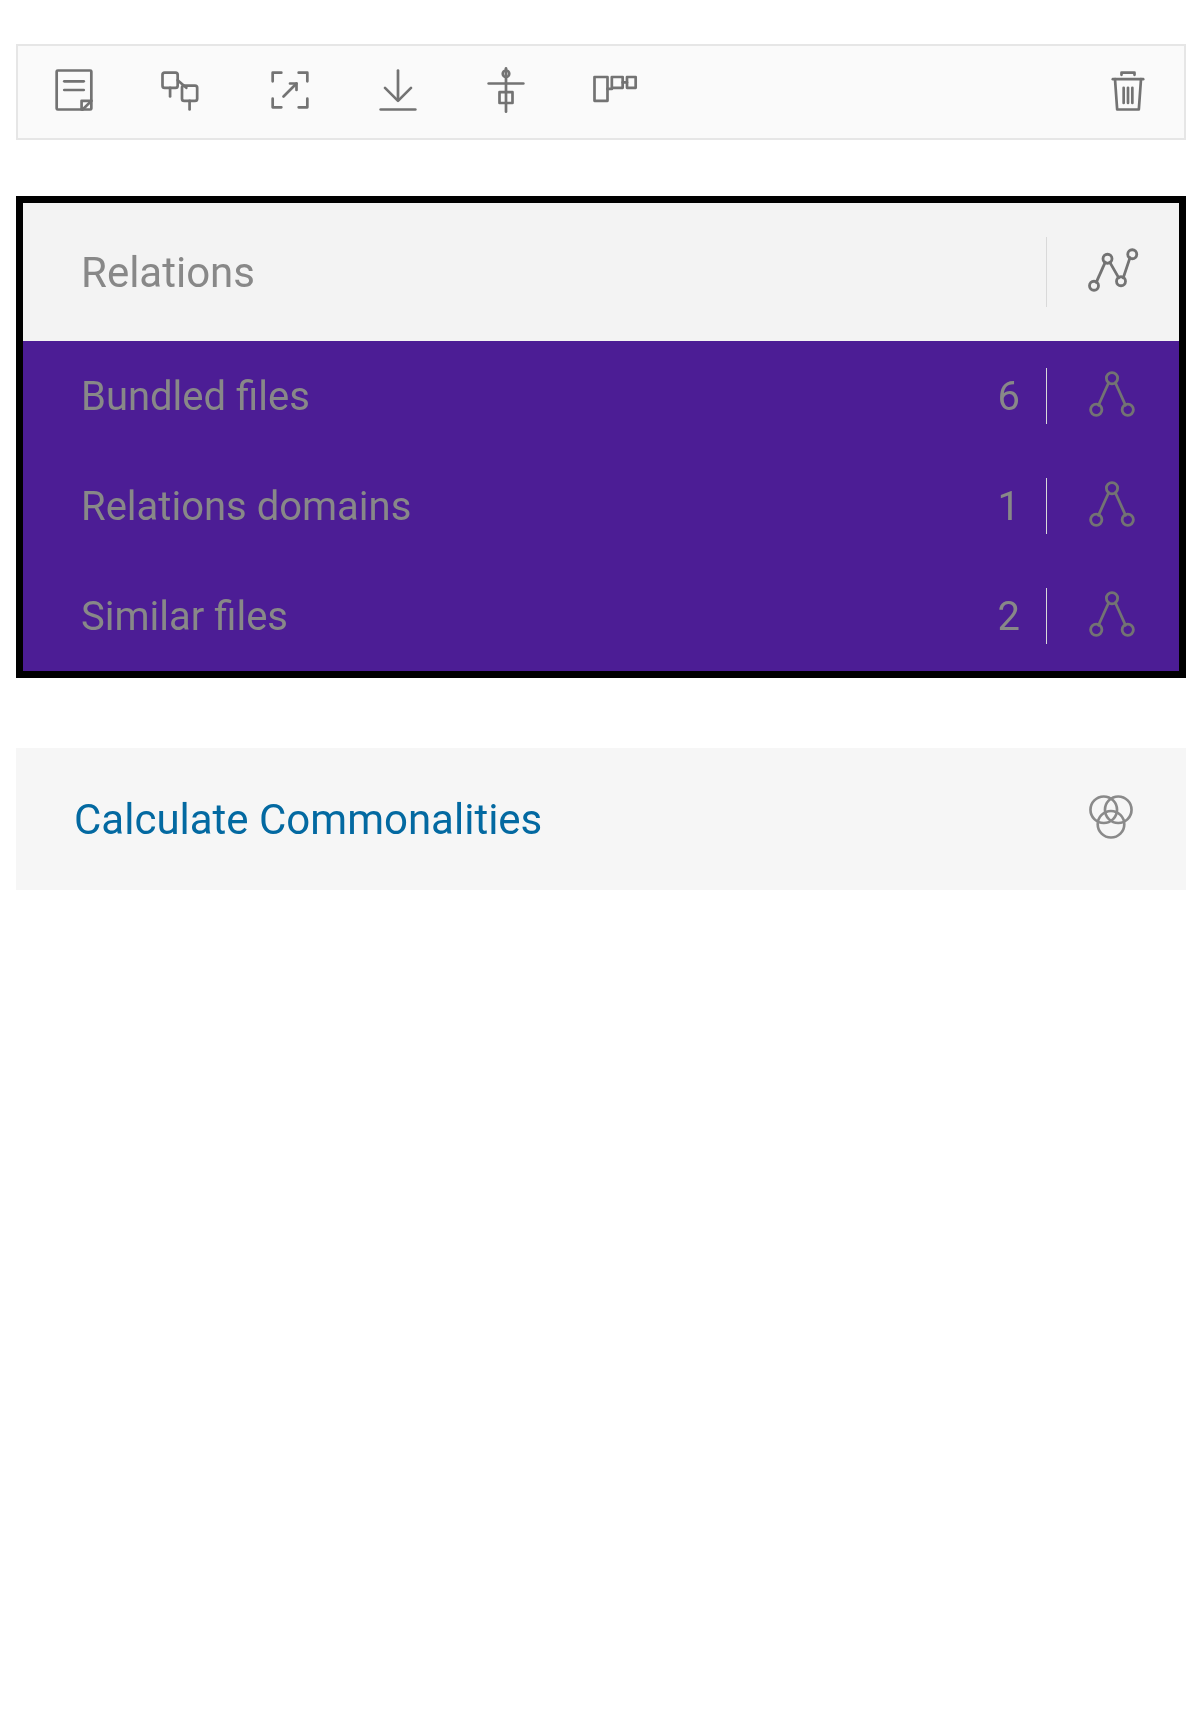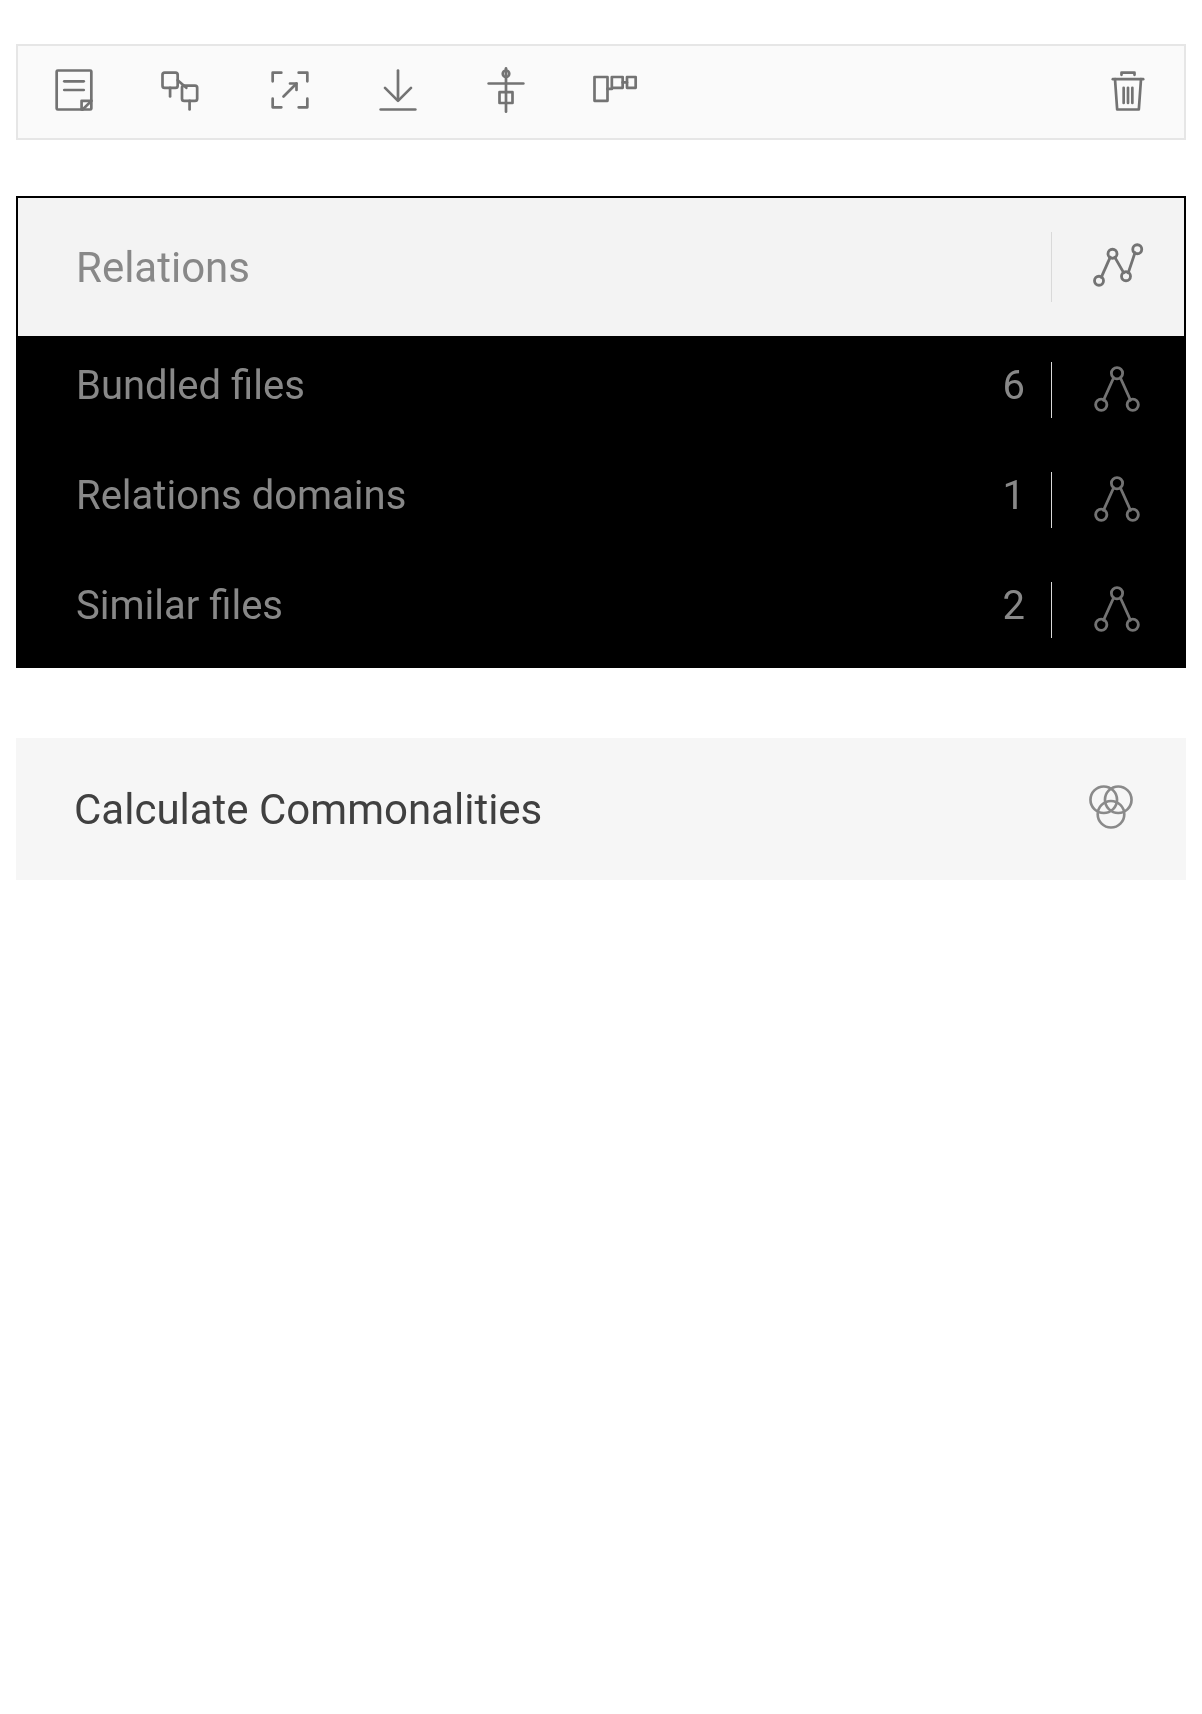--- a/index.html
+++ b/index.html
@@ -53,21 +53,21 @@
     width: 52px;
     height: 52px;
     stroke: currentColor;
     fill: none;
     stroke-width: 2.5;
     stroke-linecap: round;
     stroke-linejoin: round;
   }
   .section {
     margin: 56px 16px 0 16px;
-    border: 2px solid #000000;
+    border: 7px solid #000000;
   }
   .section-header {
     background: #f3f3f3;
     display: flex;
     align-items: center;
     padding: 34px 40px 34px 58px;
   }
   .section-header-title {
     font-size: 42px;
     font-weight: 400;
@@ -84,23 +84,23 @@
     width: 54px;
     height: 54px;
     stroke: #737373;
     fill: none;
     stroke-width: 2.5;
     stroke-linecap: round;
     stroke-linejoin: round;
   }
   .relation-row {
     display: flex;
-    align-items: flex-start;
+    align-items: center;
     padding: 26px 40px 26px 58px;
-    background: #000000;
+    background: #4c1d95;
   }
   .relation-label {
     font-size: 40px;
     color: #888888;
     flex: 1;
     font-weight: 400;
   }
   .relation-count {
     font-size: 40px;
     color: #888888;
@@ -109,21 +109,21 @@
   .action-box {
     background: #f6f6f6;
     margin: 70px 16px 0 16px;
     display: flex;
     align-items: center;
     padding: 40px 46px 40px 58px;
     cursor: pointer;
   }
   .action-title {
     font-size: 42px;
-    color: #404040;
+    color: #0369a1;
     flex: 1;
     font-weight: 400;
   }
   .action-icon svg {
     width: 58px;
     height: 58px;
     stroke: #8a8a8a;
     fill: none;
     stroke-width: 2.2;
     stroke-linecap: round;

